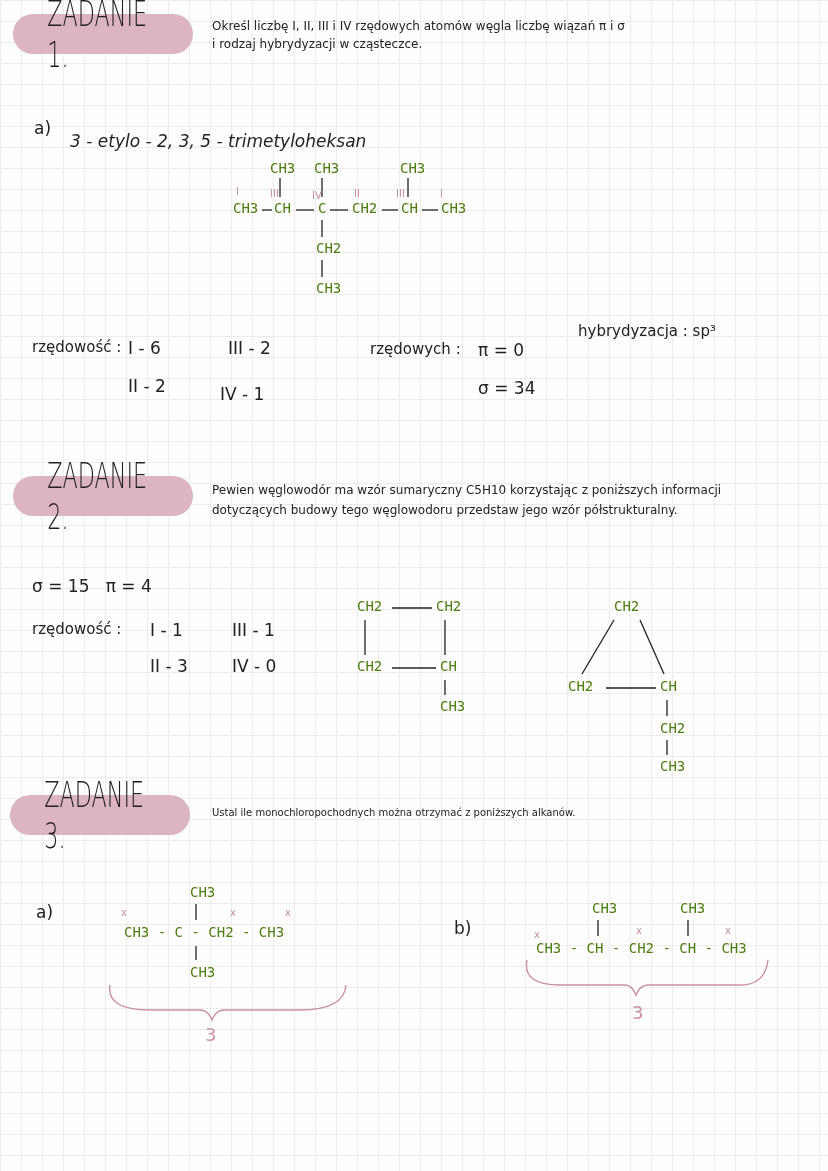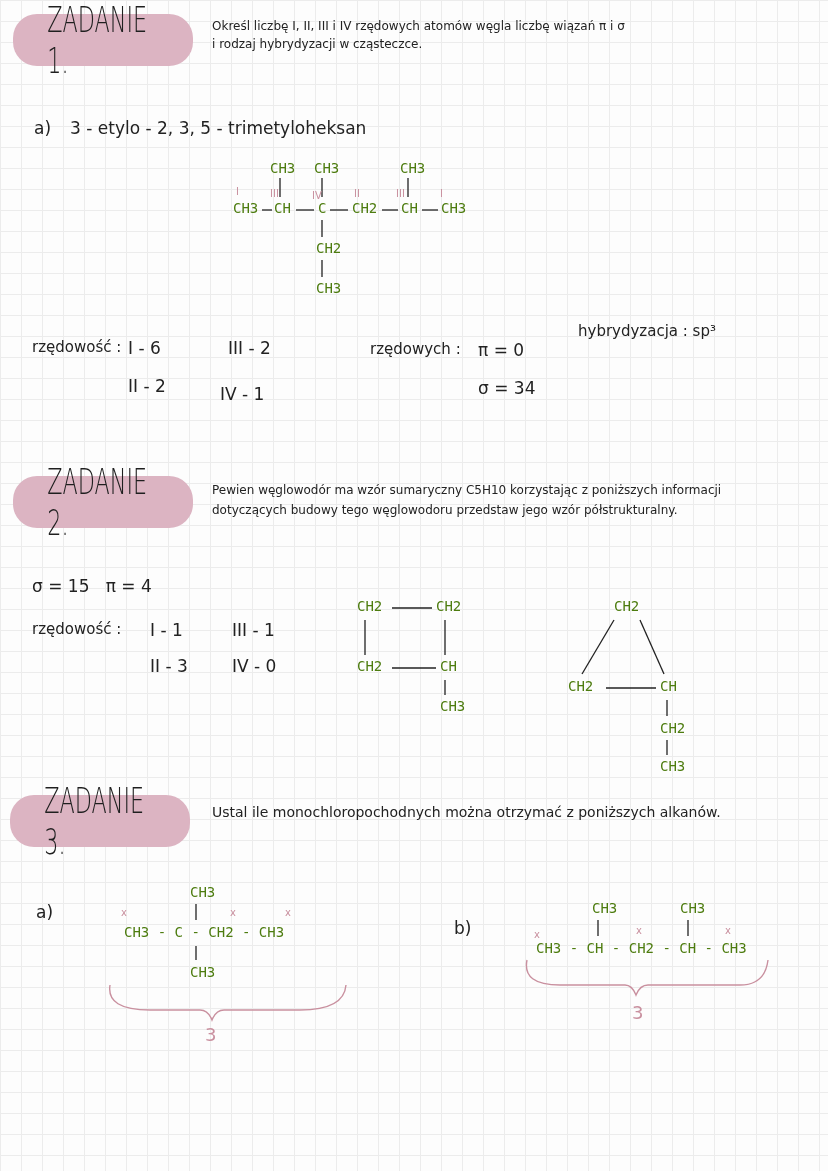--- a/index.html
+++ b/index.html
@@ -9,21 +9,21 @@
     background-image:
       linear-gradient(to right, #ececec 1px, transparent 1px),
       linear-gradient(to bottom, #ececec 1px, transparent 1px);
     background-size: 21px 21px;
     font-family: "DejaVu Sans", sans-serif;
     color: #1a1a1a;
   }
   .abs { position: absolute; white-space: nowrap; }
   .pill {
     position: absolute; background: #dcb4c2; border-radius: 24px;
-    height: 52px; display: flex; align-items: center; justify-content: center;
+    height: 40px; display: flex; align-items: center; justify-content: center;
   }
   .pill span {
     font-family: "DejaVu Sans", sans-serif; font-weight: 300;
     font-size: 36px; letter-spacing: 0px; color: #1f1f1f;
     transform: scaleX(0.62); transform-origin: center; display: inline-block;
   }
   .task { font-size: 12px; line-height: 17px; color: #222; }
   .hw { font-size: 17px; color: #222; }
   .chem { font-family: "DejaVu Sans Mono", monospace; font-size: 14px; color: #4d7c0f; }
   .mark { color: #c9909f; font-size: 10px; position: absolute; }
@@ -33,21 +33,21 @@
 </head>
 <body>
 
 <div class="pill" style="left:13px; top:14px; width:180px;">
   <span>ZADANIE 1.</span>
 </div>
 <div class="abs task" style="left:212px; top:18px;">Określ liczbę I, II, III i IV rzędowych atomów węgla liczbę wiązań π i σ</div>
 <div class="abs task" style="left:212px; top:36px;">i rodzaj hybrydyzacji w cząsteczce.</div>
 
 <div class="abs hw" style="left:34px; top:118px;">a)</div>
-<div class="abs hw" style="left:70px; top:118px;">3 - etylo - 2, 3, 5 - trimetyloheksan</div>
+<div class="abs hw" style="left:70px; top:131px;font-style:italic;">3 - etylo - 2, 3, 5 - trimetyloheksan</div>
 
 <div>
   <div class="abs chem" style="left:270px; top:160px;">CH3</div>
   <div class="abs chem" style="left:314px; top:160px;">CH3</div>
   <div class="abs chem" style="left:400px; top:160px;">CH3</div>
 
   <div class="abs chem" style="left:233px; top:200px;">CH3</div>
   <div class="abs chem" style="left:274px; top:200px;">CH</div>
   <div class="abs chem" style="left:318px; top:200px;">C</div>
   <div class="abs chem" style="left:352px; top:200px;">CH2</div>
@@ -132,21 +132,21 @@
       <line x1="606" y1="688" x2="656" y2="688"></line>
       <line x1="667" y1="700" x2="667" y2="716"></line>
       <line x1="667" y1="740" x2="667" y2="755"></line>
     </g>
   </svg>
 </div>
 
 <div class="pill" style="left:10px; top:795px; width:180px;">
   <span>ZADANIE 3.</span>
 </div>
-<div class="abs task" style="left:212px; top:804px; font-size:14px;text-align:right;">Ustal ile monochloropochodnych można otrzymać z poniższych alkanów.</div>
+<div class="abs task" style="left:212px; top:804px; font-size:10px;text-align:right;">Ustal ile monochloropochodnych można otrzymać z poniższych alkanów.</div>
 
 <div class="abs hw" style="left:36px; top:902px;">a)</div>
 <div class="abs chem" style="left:190px; top:884px;">CH3</div>
 <div class="abs chem" style="left:124px; top:924px; white-space:pre;">CH3 - C - CH2 - CH3</div>
 <div class="abs chem" style="left:190px; top:964px;">CH3</div>
 <svg style="left:0; top:0;" width="828" height="1171">
   <g stroke="#222" stroke-width="1.3">
     <line x1="196" y1="904" x2="196" y2="920"></line>
     <line x1="196" y1="946" x2="196" y2="960"></line>
   </g>

